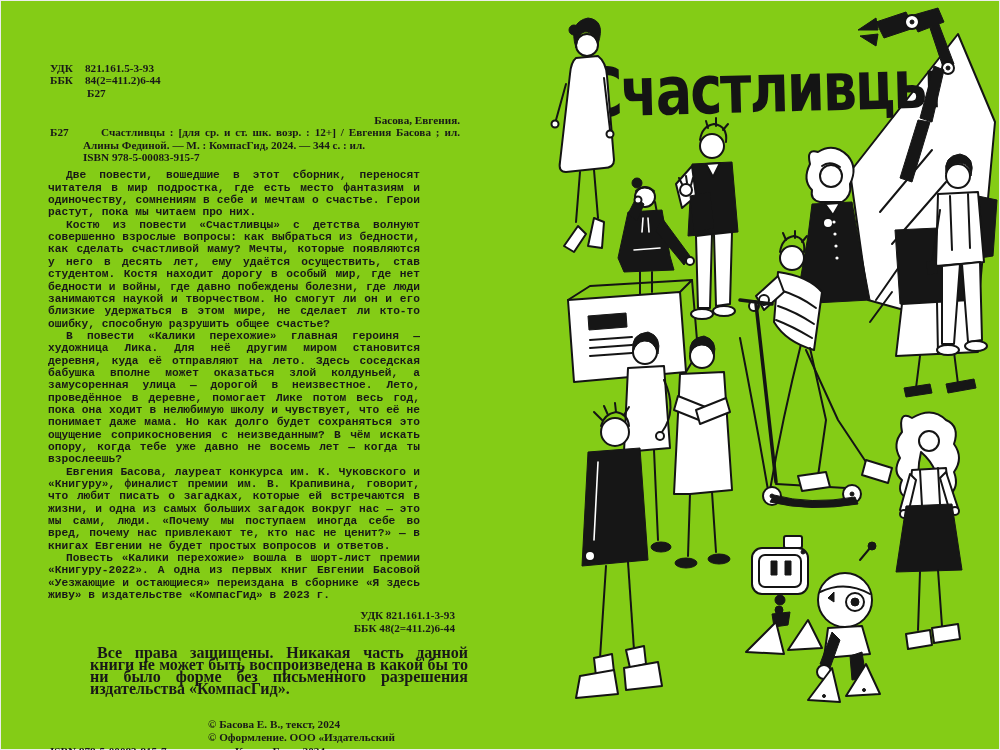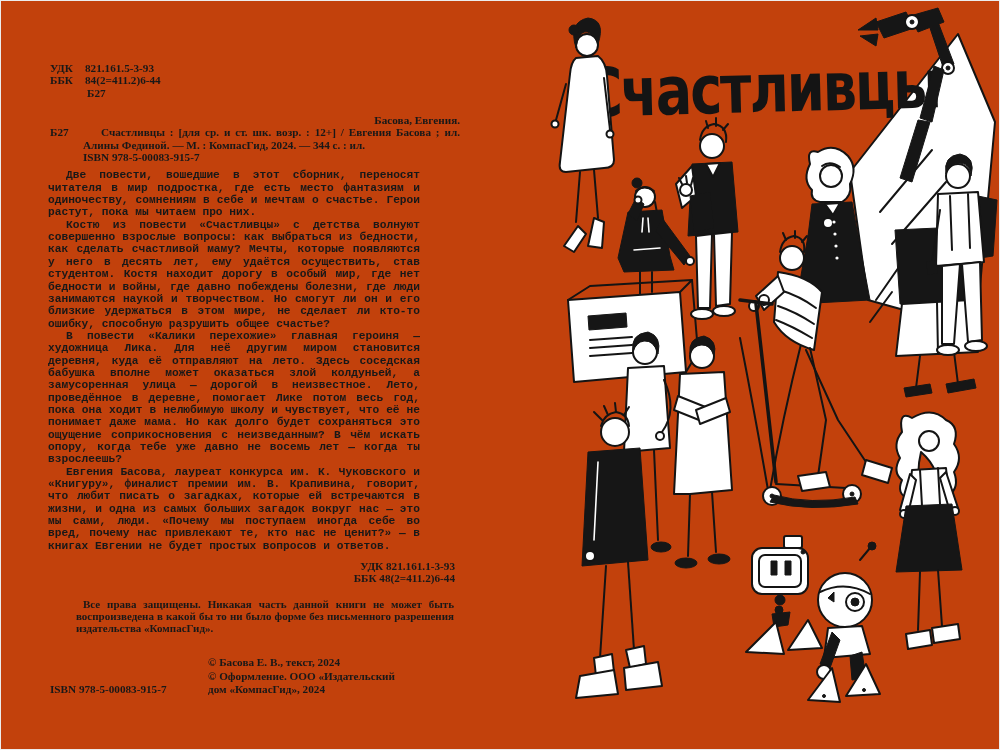--- a/index.html
+++ b/index.html
@@ -1,39 +1,39 @@
 <!DOCTYPE html>
 <html><head>
 <meta charset="utf-8">
 <style>
   html,body { margin:0; padding:0; background:#ffffff; }
   .spread {
-    position:relative; width:1000px; height:750px; background:#c2410c;
+    position:relative; width:1000px; height:750px; background:#84cc16;
     font-family:"Liberation Serif", serif; color:#181818; overflow:hidden;
     outline:1px solid #ececec; outline-offset:-1px;
   }
   
   .page-left {
     position:absolute; left:48px; top:62px; width:412px;
     font-size:11.2px; line-height:12.35px; font-weight:bold;
   }
   .catalog { margin-left:2px; }
   .catalog-row { display:flex; }
   .catalog-label { width:35px; flex:0 0 35px; }
   .catalog-sign { margin-left:37px; }
   .record { margin-top:15px; }
   .record-author { margin-left:37px;text-align:right; }
   .record-entry { position:relative; margin-left:35px; text-indent:18px; text-align:justify; }
   .record-code { position:absolute; left:-33px; top:0; text-indent:0; }
   .record-isbn { margin-left:35px; }
   .annotation { margin-top:6px; width:372px;font-family:Liberation Mono, monospace; }
   .annotation p { margin:0; text-indent:18px; text-align:justify; }
   .codes-bottom { margin-top:8px; margin-left:35px; width:372px; text-align:right; }
-  .rights { margin-top:13px; margin-left:28px; width:378px; text-indent:7px;
-            text-align:justify; font-size:11px; line-height:12.1px; }
+  .rights { margin-top:13px; margin-left:42px; width:378px; text-indent:7px;
+            text-align:justify; font-size:16px; line-height:12.1px; }
   .bottom-row { position:relative; margin-top:18px; height:62px; }
   .isbn-bottom { position:absolute; left:2px; top:31px; }
   .copyright { position:absolute; left:160px; top:4px; width:208px; line-height:13.6px; }
   .copyright p { margin:0; }
   
   .page-right { position:absolute; left:540px; top:0; width:460px; height:750px; }
   .title-text { font-family:"DejaVu Sans", sans-serif; font-weight:bold;
                 font-size:54px; letter-spacing:-2px; fill:#141414; }
   .ln { fill:none; stroke:#141414; stroke-width:2; stroke-linecap:round; stroke-linejoin:round; }
   .ln3 { fill:none; stroke:#141414; stroke-width:3.5; stroke-linecap:round; }
@@ -67,20 +67,21 @@
         <span>Счастливцы : [для ср. и ст. шк. возр. : 12+] / Евгения Басова ; ил. Алины Фединой. — М. : КомпасГид, 2024. — 344 с. : ил.</span>
       </div>
       <div class="record-isbn">ISBN 978-5-00083-915-7</div>
     </div>
 
     <div class="annotation">
       <p>Две повести, вошедшие в этот сборник, переносят читателя в мир подростка, где есть место фантазиям и одиночеству, сомнениям в себе и мечтам о счастье. Герои растут, пока мы читаем про них.</p>
       <p>Костю из повести «Счастливцы» с детства волнуют совершенно взрослые вопросы: как выбраться из бедности, как сделать счастливой маму? Мечты, которые появляются у него в десять лет, ему удаётся осуществить, став студентом. Костя находит дорогу в особый мир, где нет бедности и войны, где давно побеждены болезни, где люди занимаются наукой и творчеством. Но смогут ли он и его близкие удержаться в этом мире, не сделает ли кто-то ошибку, способную разрушить общее счастье?</p>
       <p>В повести «Кали́ки перехожие» главная героиня — художница Лика. Для неё другим миром становится деревня, куда её отправляют на лето. Здесь соседская бабушка вполне может оказаться злой колдуньей, а замусоренная улица — дорогой в неизвестное. Лето, проведённое в деревне, помогает Лике потом весь год, пока она ходит в нелюбимую школу и чувствует, что её не понимает даже мама. Но как долго будет сохраняться это ощущение соприкосновения с неизведанным? В чём искать опору, когда тебе уже давно не восемь лет — когда ты взрослеешь?</p>
       <p>Евгения Басова, лауреат конкурса им. К. Чуковского и «Книгуру», финалист премии им. В. Крапивина, говорит, что любит писать о загадках, которые ей встречаются в жизни, и одна из самых больших загадок вокруг нас — это мы сами, люди. «Почему мы поступаем иногда себе во вред, почему нас привлекают те, кто нас не ценит?» — в книгах Евгении не будет простых вопросов и ответов.</p>
+      <p>Повесть «Калики перехожие» вошла в шорт-лист премии «Книгуру-2022». А одна из первых книг Евгении Басовой «Уезжающие и остающиеся» переиздана в сборнике «Я здесь живу» в издательстве «КомпасГид» в 2023 г.</p>
     </div>
 
     <div class="codes-bottom">
       <div>УДК 821.161.1-3-93</div>
       <div>ББК 48(2=411.2)6-44</div>
     </div>
 
     <p class="rights">Все права защищены. Никакая часть данной книги не может быть воспроизведена в какой бы то ни было форме без письменного разрешения издательства «КомпасГид».</p>
 
     <div class="bottom-row">

